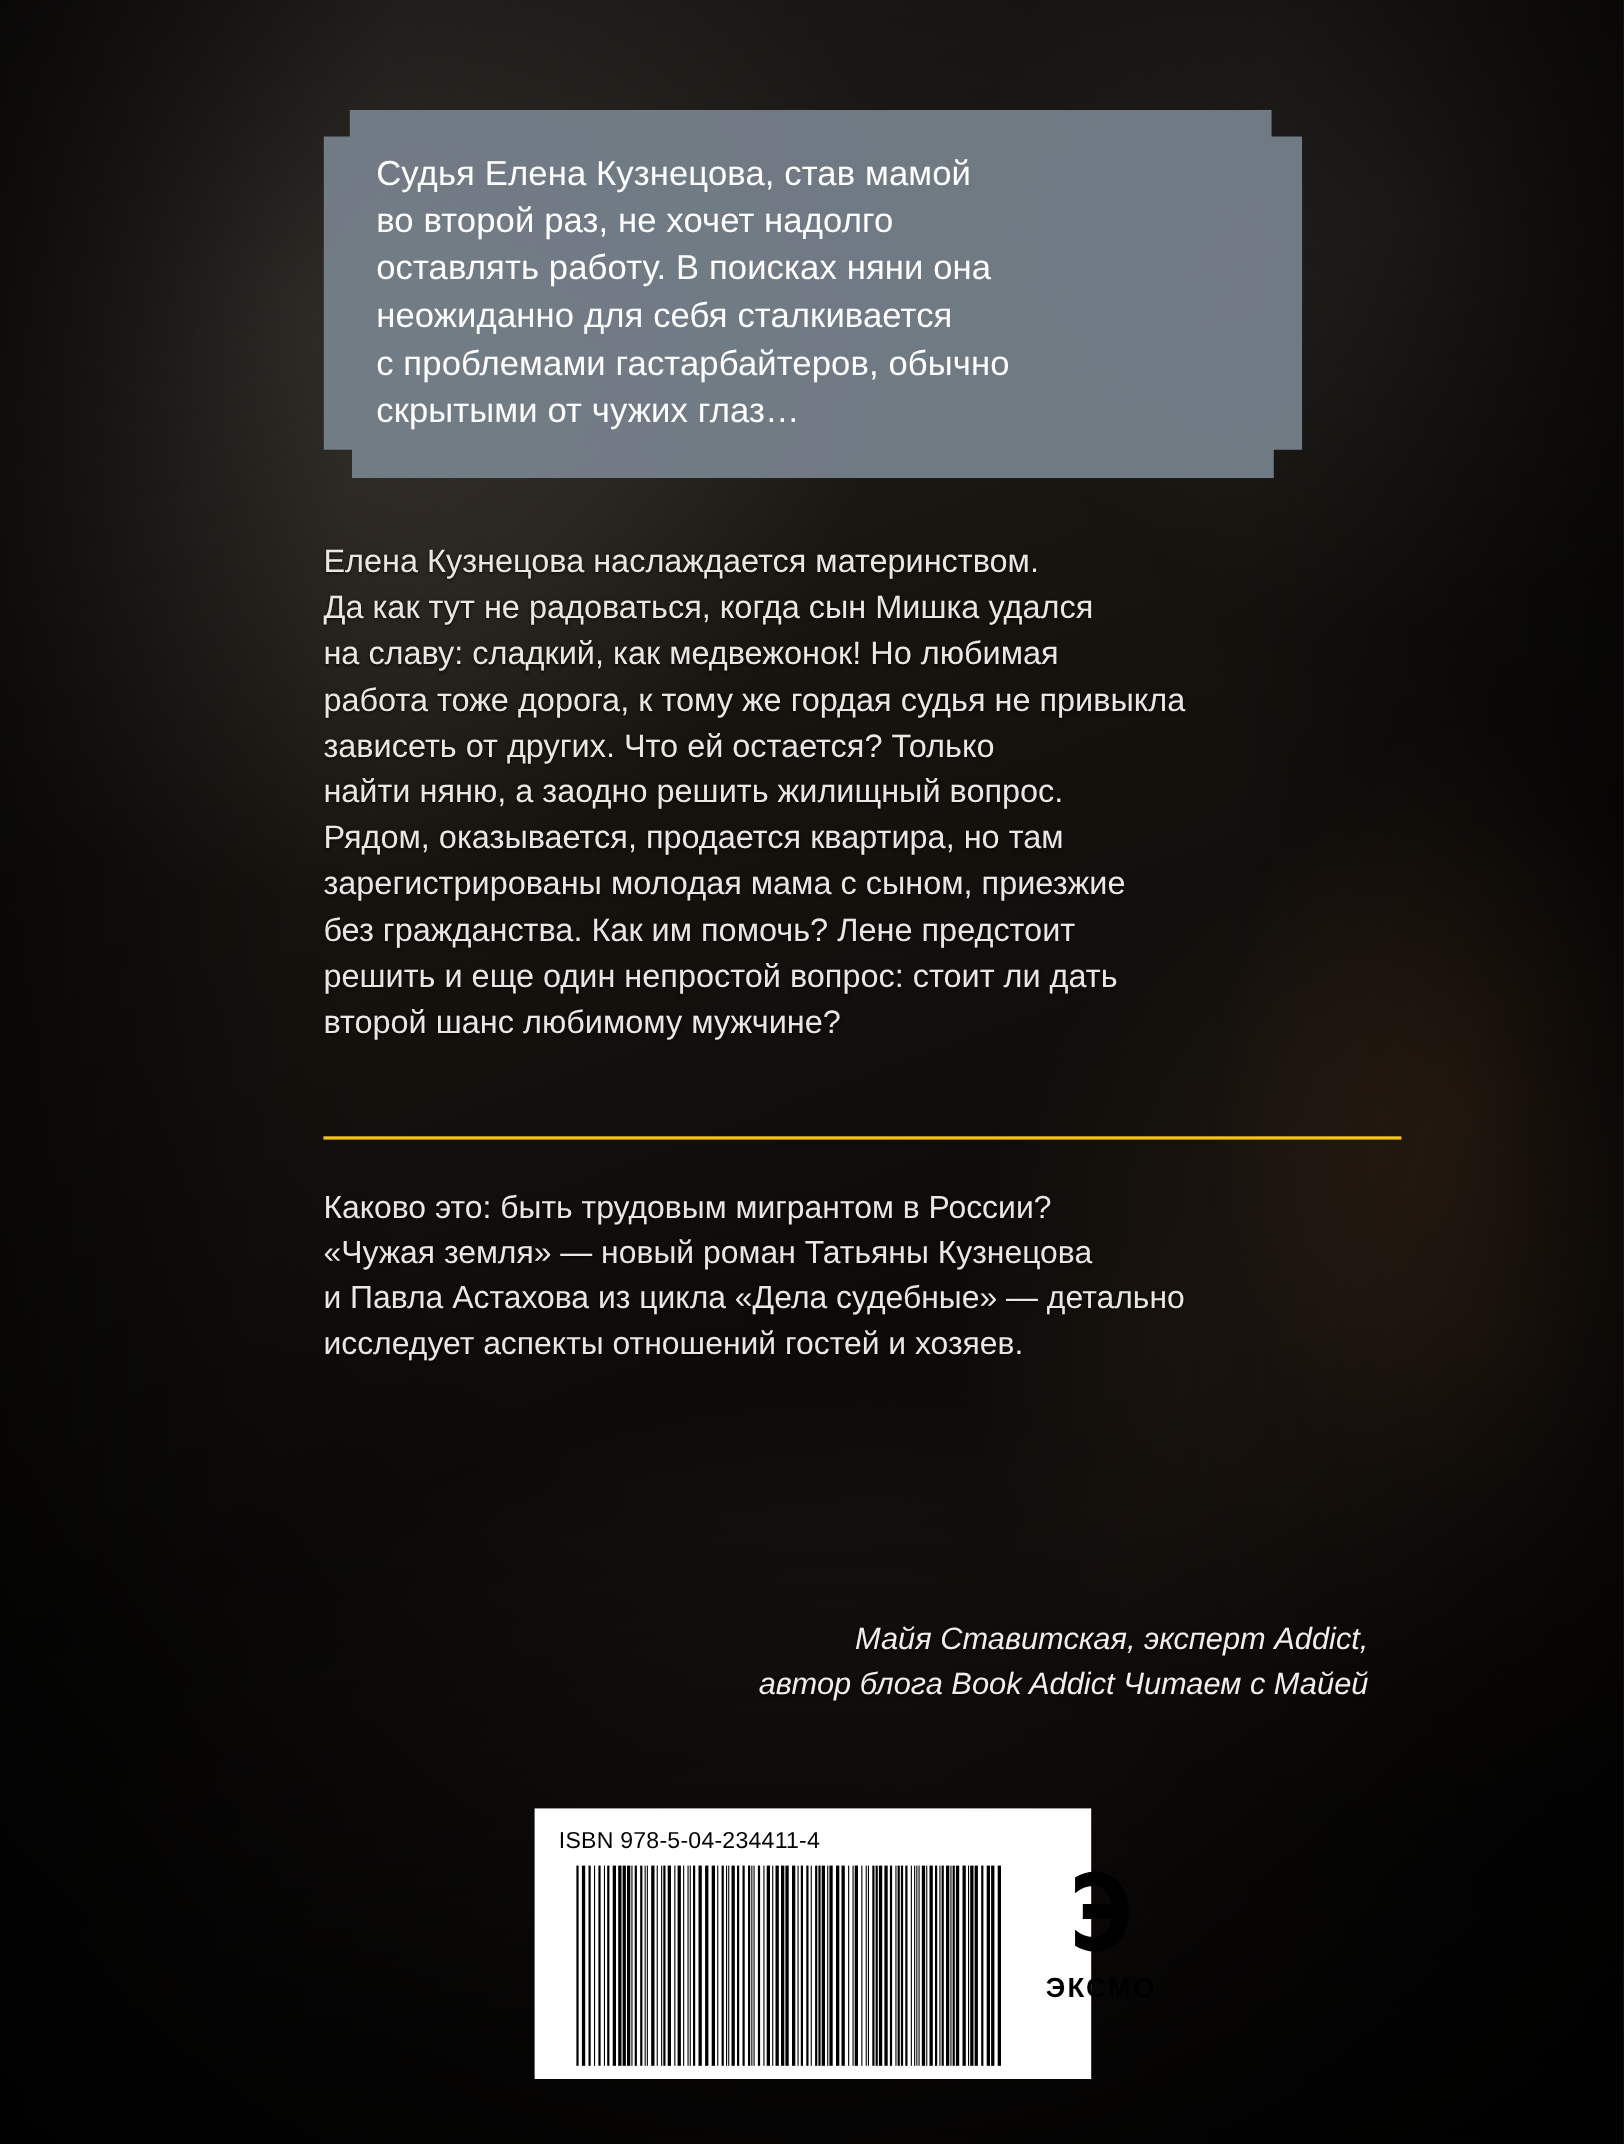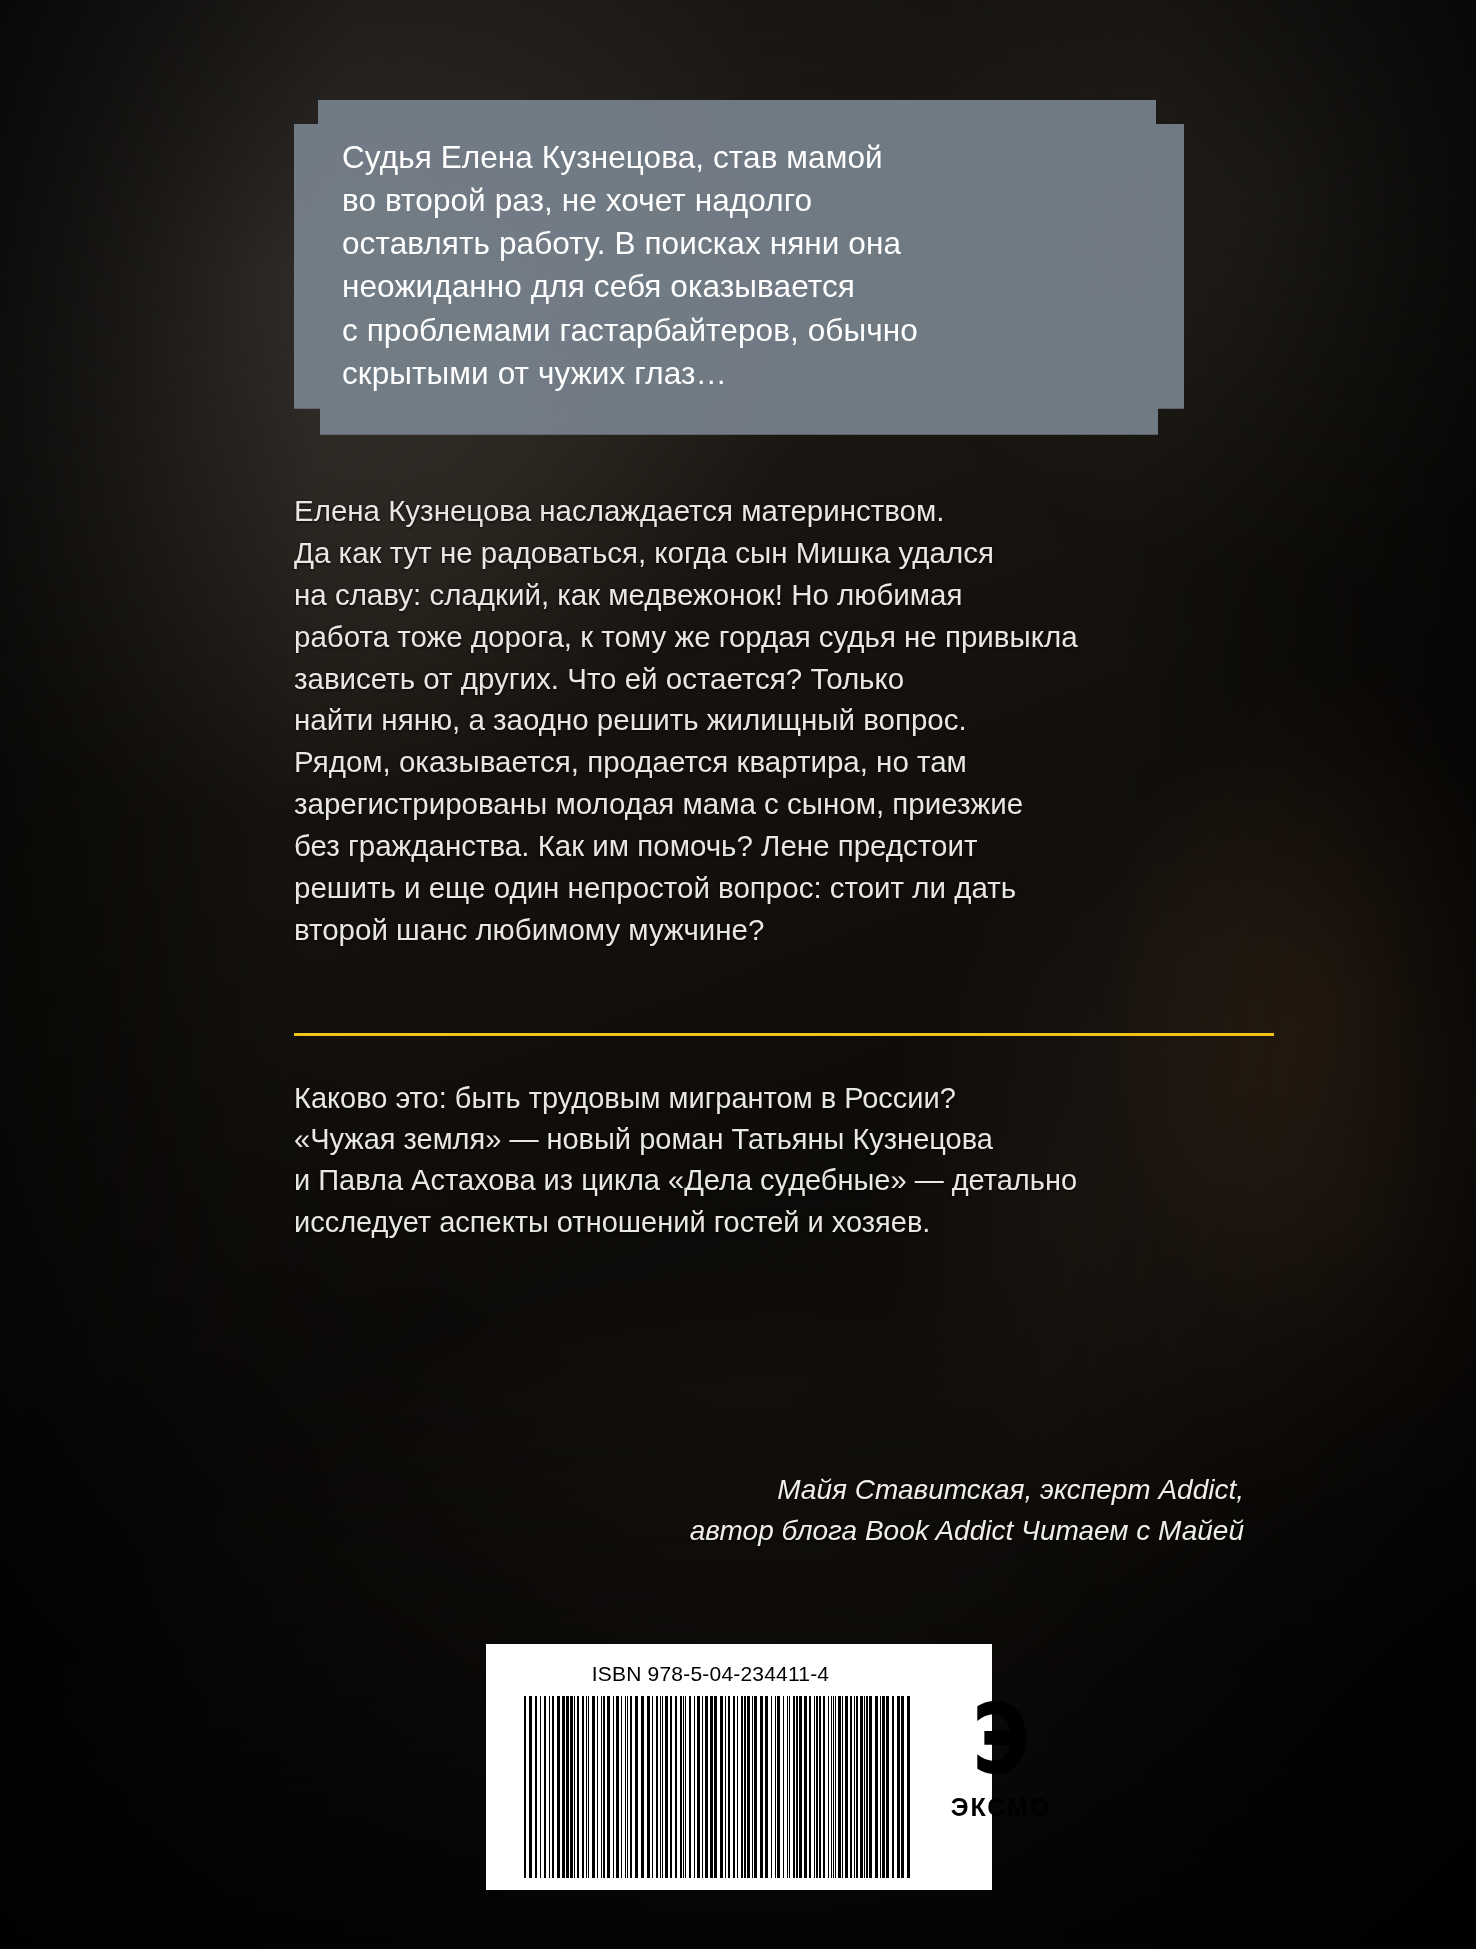--- a/index.html
+++ b/index.html
@@ -147,21 +147,20 @@
     padding: 18px 0 12px 22px;
     display: flex;
     flex-direction: column;
   }
   .isbn-text {
     font-size: 21px;
     color: #000;
     letter-spacing: 0.2px;
     margin-bottom: 10px;
     font-family: "Liberation Sans", sans-serif;
-    text-align: center;
   }
   .bars {
     flex: 1 1 auto;
     display: flex;
     align-items: flex-end;
     gap: 0;
     height: 128px;
     margin-left: 16px;
   }
   .bar { background: #000; height: 100%; }
@@ -206,21 +205,21 @@
   <div class="bg-layer bg-base"></div>
   <div class="bg-layer bg-warm"></div>
   <div class="bg-layer bg-streaks"></div>
   <div class="bg-layer bg-vignette"></div>
 
   <div class="panel-wrap">
     <div class="panel">
       <p>Судья Елена Кузнецова, став мамой
 во второй раз, не хочет надолго
 оставлять работу. В поисках няни она
-неожиданно для себя оказывается
+неожиданно для себя сталкивается
 с проблемами гастарбайтеров, обычно
 скрытыми от чужих глаз…</p>
     </div>
   </div>
 
   <div class="body-copy">
     <p>Елена Кузнецова наслаждается материнством.
 Да как тут не радоваться, когда сын Мишка удался
 на славу: сладкий, как медвежонок! Но любимая
 работа тоже дорога, к тому же гордая судья не привыкла

